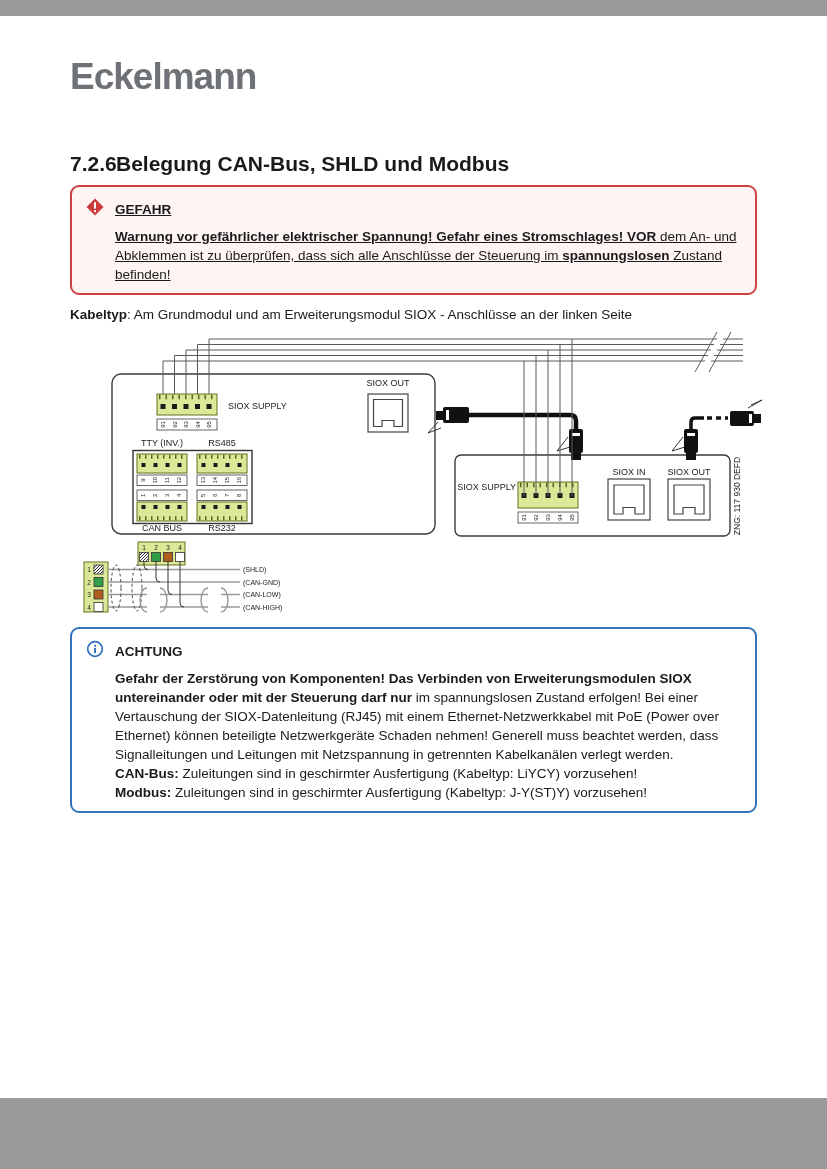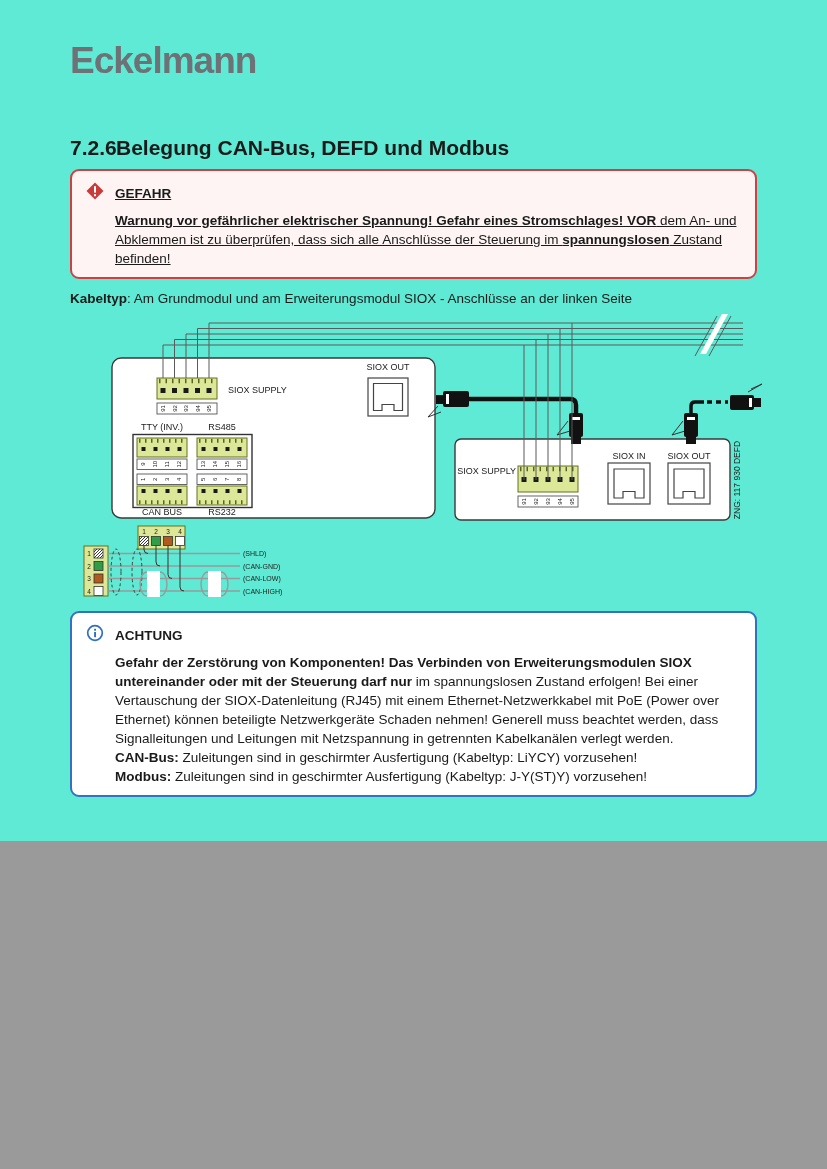--- a/index.html
+++ b/index.html
@@ -1,16 +1,16 @@
 <!DOCTYPE html>
 <html><head>
 <meta charset="utf-8">
 <style>
   html,body{margin:0;padding:0;background:#9a9a9a;}
-  .page{width:827px;height:841px;background:#5eead4;position:relative;margin:0 auto;
+  .page{width:827px;height:1082px;background:#ffffff;position:relative;margin:16px auto;
         font-family:"Liberation Sans","DejaVu Sans",sans-serif;color:#1a1a1a;overflow:hidden;}
   .content{padding:0 70px;}
   .logo{padding-top:42px;font-size:37px;font-weight:bold;color:#6e7277;letter-spacing:-1px;line-height:1;}
   .heading{margin-top:57px;font-size:21px;font-weight:bold;display:flex;}
   .heading .num{width:46px;flex:0 0 46px;}
   .notice{border:2px solid;border-radius:9px;padding:11px 14px 9px 14px;font-size:13.5px;line-height:19px;}
   .notice.danger{border-color:#cf4044;background:#fdf4f3;margin-top:9px;text-decoration:underline;}
   .notice.attention{border-color:#3272bf;background:#fff;margin-top:2px;}
   .notice-head{display:flex;align-items:center;gap:11px;font-weight:bold;}
   .notice-head .ttl{line-height:16px;}
@@ -28,21 +28,21 @@
 </head>
 <body>
 
 <div class="page">
   <div class="content">
 
     <div class="logo">Eckelmann</div>
 
     <div class="heading">
       <span class="num">7.2.6</span>
-      <span>Belegung CAN-Bus, DEFD und Modbus</span>
+      <span>Belegung CAN-Bus, SHLD und Modbus</span>
     </div>
 
     <div class="notice danger">
       <div class="notice-head">
         <span>
           <svg width="18" height="18" viewBox="0 0 18 18">
             <polygon points="9,0.5 17.5,9 9,17.5 0.5,9" fill="#cb3a3a"></polygon>
             <rect x="8" y="4.2" width="2" height="6.4" fill="#fff"></rect>
             <rect x="8" y="12.2" width="2" height="2" fill="#fff"></rect>
           </svg>

